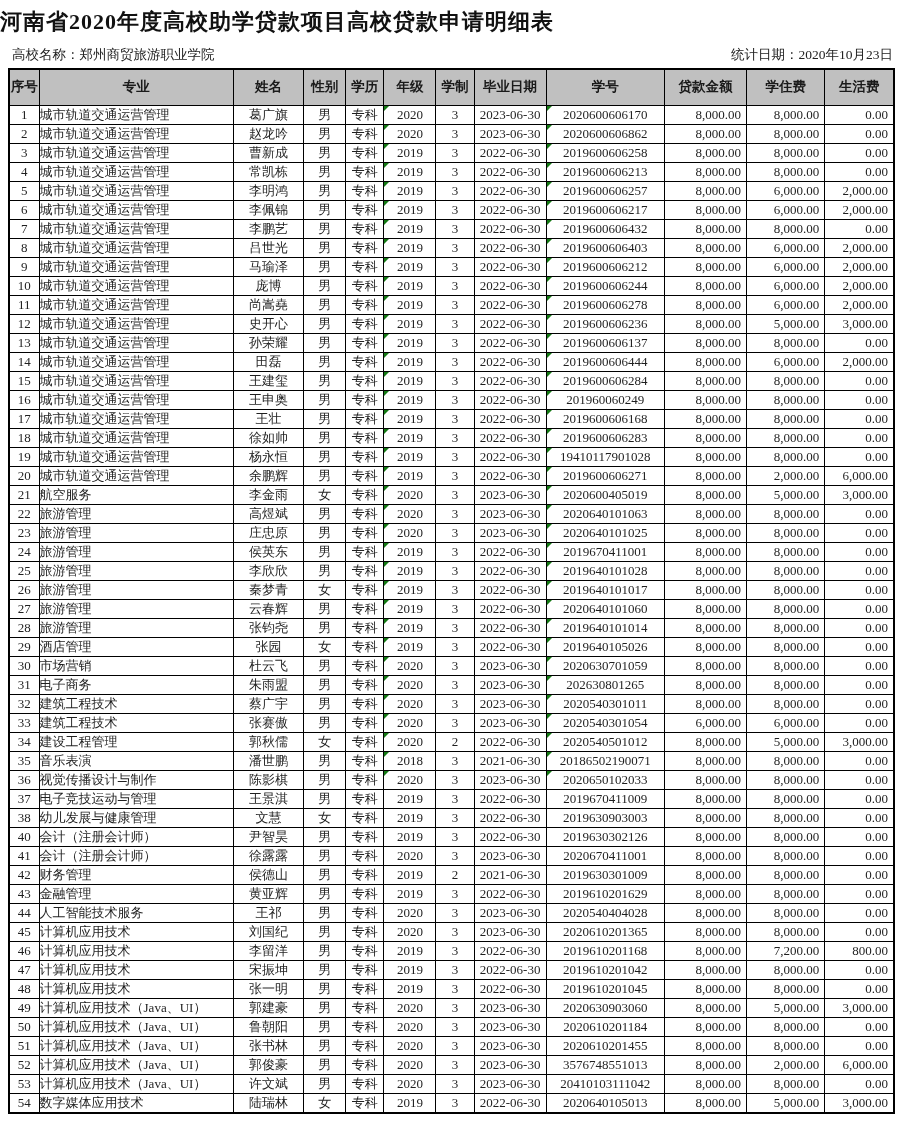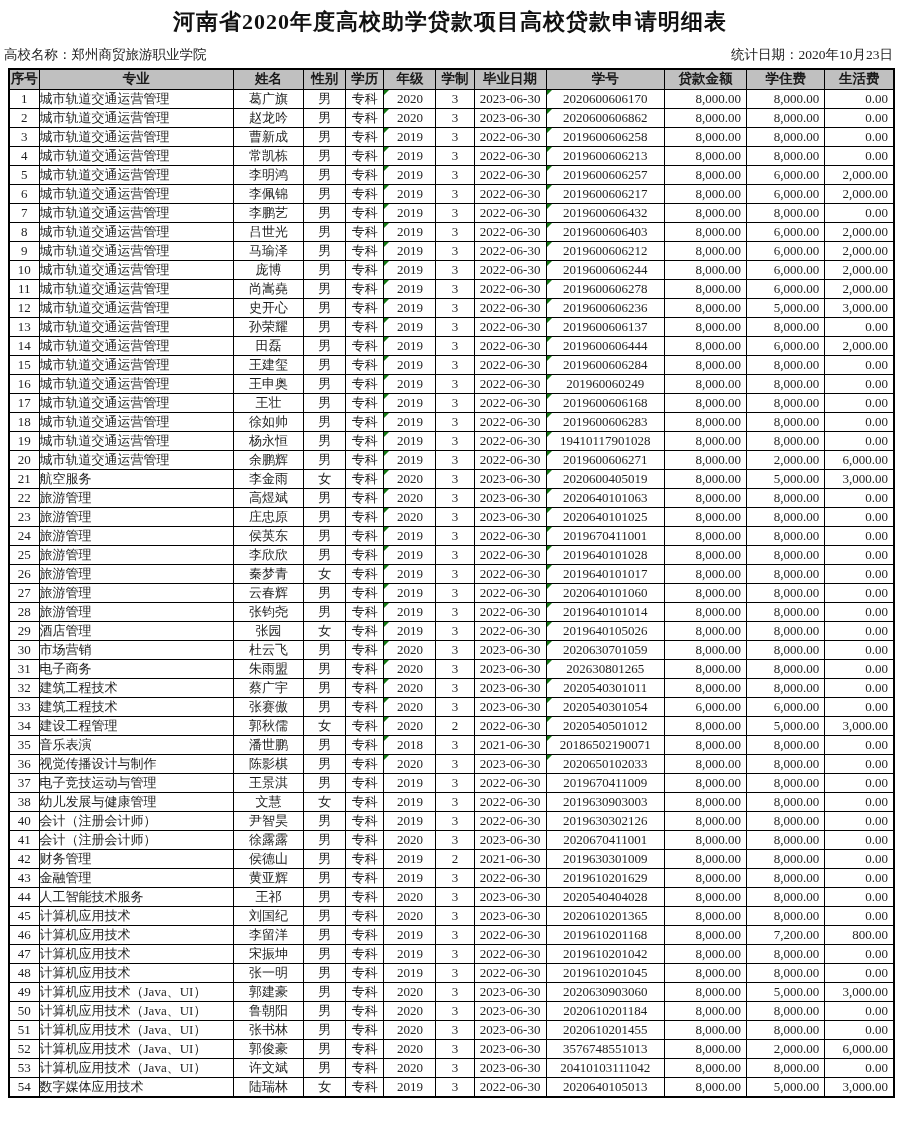--- a/index.html
+++ b/index.html
@@ -2,51 +2,50 @@
 <html><head>
 <meta charset="utf-8">
 <style>
   html,body{margin:0;padding:0;}
   body{
     width:900px;height:1139px;background:#ffffff;overflow:hidden;
     font-family:"Liberation Serif","DejaVu Serif",serif;
     color:#1a1a1a;
   }
   .page-title{
-    text-align:center;
     font-size:22px;
     font-weight:bold;
     letter-spacing:1px;
     padding-top:7px;
     color:#111;
   }
   .meta-row{
     display:flex;
     justify-content:space-between;
     align-items:flex-end;
-    margin:9px 7px 4px 4px;
+    margin:9px 7px 4px 12px;
     font-size:13.5px;
     color:#222;
   }
   table.loan-table{
     margin-left:8px;
     width:887px;
     border-collapse:collapse;
     table-layout:fixed;
     border:2px solid #000;
   }
   .loan-table th,.loan-table td{
     border:1px solid #000;
     font-size:13px;
     overflow:hidden;
     white-space:nowrap;
     position:relative;
     padding:0;
   }
-  .loan-table thead tr{height:20px;}
+  .loan-table thead tr{height:36px;}
   .loan-table thead th{
     background:#c0c0c0;
     font-weight:bold;
     text-align:center;
     font-size:13.5px;
   }
   .loan-table tbody tr{height:18.3px;}
   .loan-table td{text-align:center;color:#1f1f1f;}
   .loan-table td.col-major{text-align:left;padding-left:0;}
   .loan-table td.col-money{text-align:right;padding-right:5px;}

